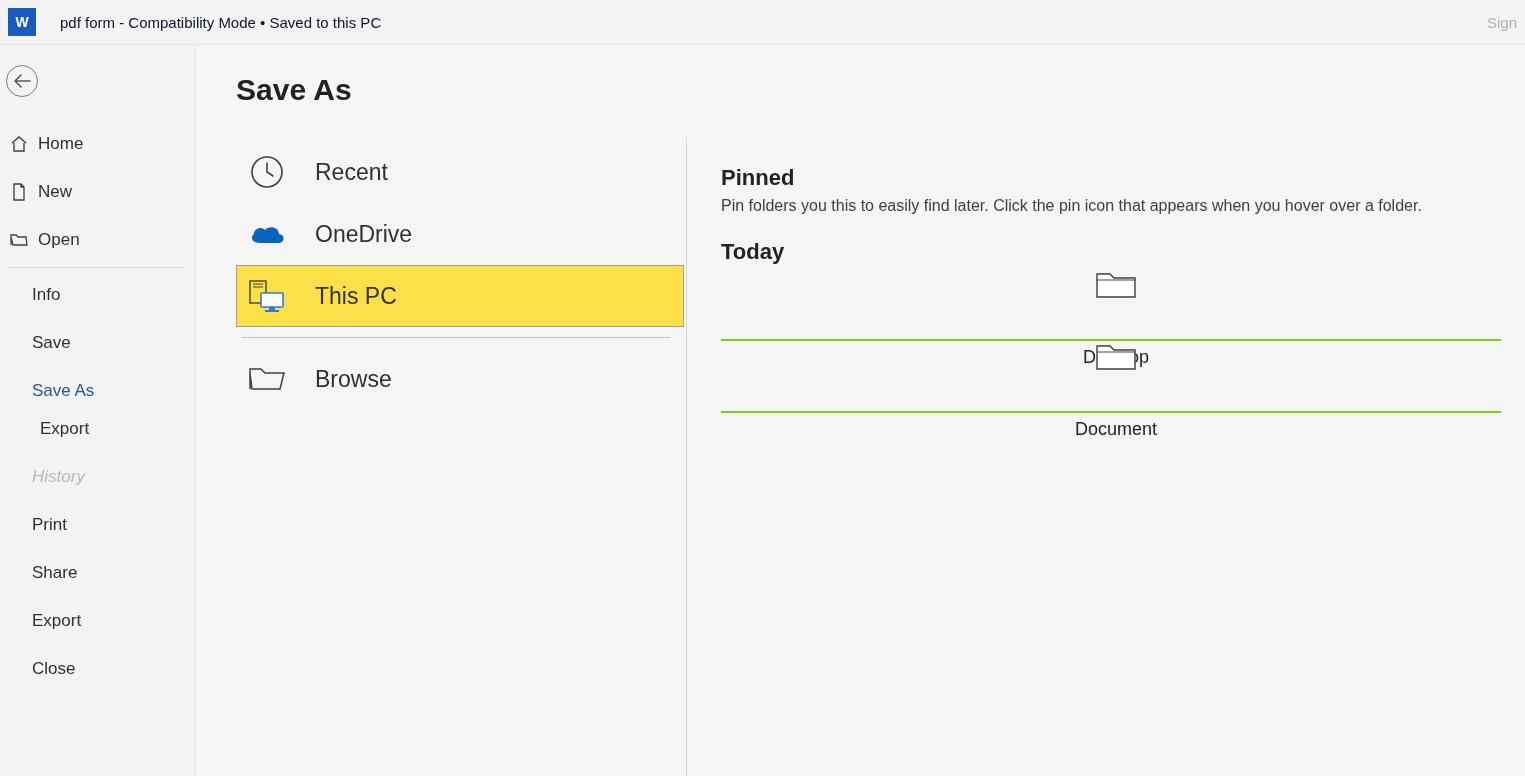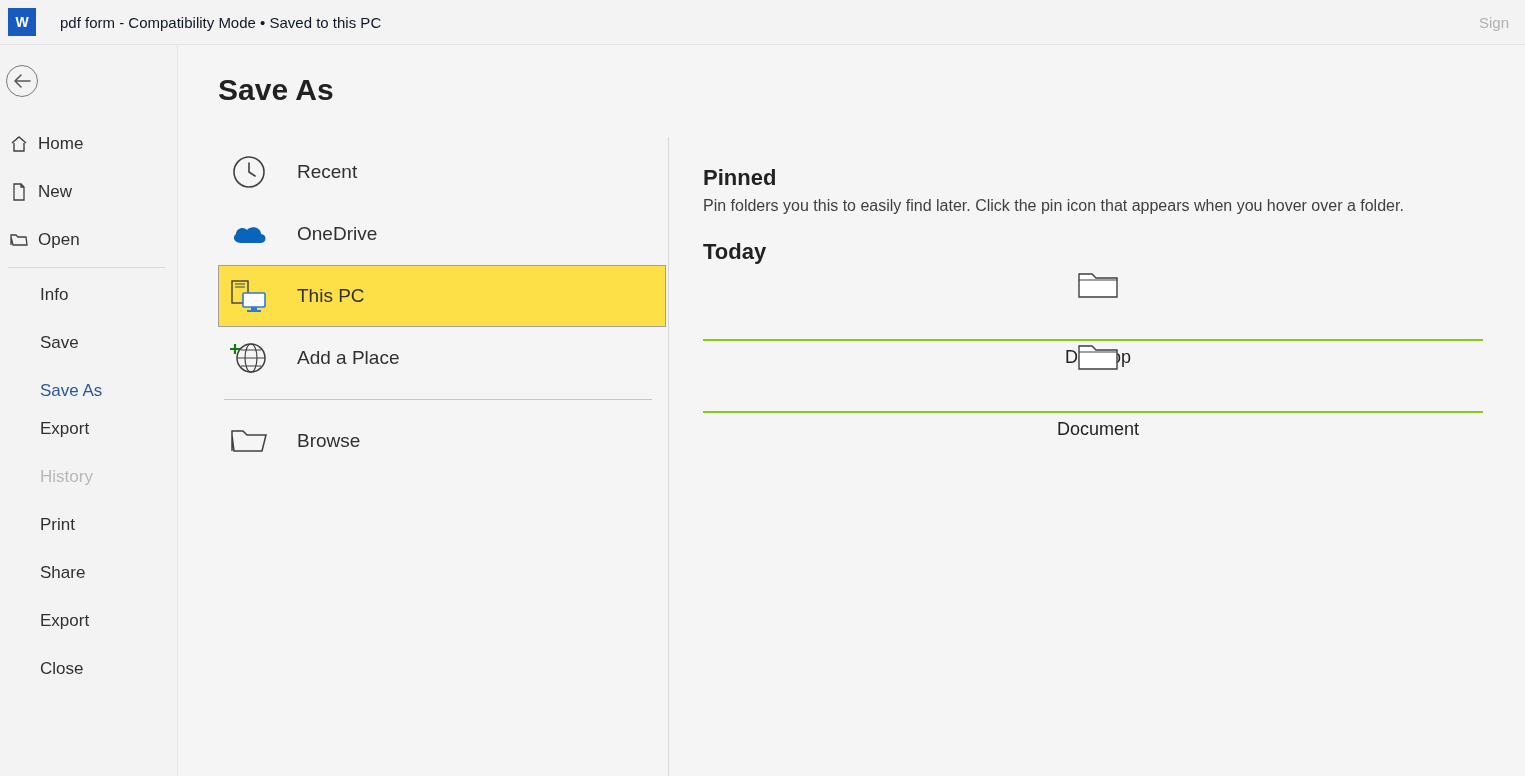--- a/index.html
+++ b/index.html
@@ -16,29 +16,29 @@
     border-bottom: 1px solid #e5e5e5;
   }
   .titlebar .app-icon {
     width: 28px; height: 28px;
     background: #185abd;
     display:flex; align-items:center; justify-content:center;
     color:#fff; font-weight:bold; font-size:14px;
     margin-right: 24px;
   }
   .titlebar .doc-title { color:#0f172a; }
-  .titlebar .signin { position:absolute; right:0; color:#b0b0b0; padding-right:16px; }
+  .titlebar .signin { position:absolute; right:0; color:#b0b0b0; padding-right:8px; }
 
   .main {
     display:flex;
     height: calc(100% - 45px);
   }
 
   .sidebar {
-    width: 178px;
+    width: 196px;
     background: #f3f3f3;
     padding-top: 20px;
     border-right: 1px solid #e5e5e5;
   }
 
   .back-btn {
     width: 32px; height: 32px;
     border: 1px solid #7a7a7a;
     border-radius: 50%;
     display:flex; align-items:center; justify-content:center;
@@ -49,23 +49,23 @@
 
   .nav-item {
     display:flex; align-items:center;
     height: 38px;
     padding-left: 10px;
     font-size: 17px;
     color:#303030;
     cursor:pointer;
     gap:10px;
   }
-  .nav-item.indent { padding-left: 40px; }
+  .nav-item.indent { padding-left: 32px; }
   .nav-item.active { color:#2b579a; }
-  .nav-item.disabled { color:#b8b8b8; cursor:default; }
+  .nav-item.disabled { color:#b8b8b8; cursor:default;font-style:italic; }
   .nav-sep { border-top:1px solid #d8d8d8; margin:8px 12px 8px 8px; }
   .nav-group-gap { height:10px; }
   .nav-icon { width:18px; display:flex; align-items:center; justify-content:center; }
 
   .content {
     flex:1;
     background:#f5f5f5;
     display:flex;
   }
 
@@ -77,21 +77,21 @@
   .page-title {
     font-size: 30px; font-weight:600; color:#222;
     margin-bottom: 34px;
   }
 
   .loc-item {
     display:flex; align-items:center;
     height: 62px;
     padding-left:10px;
     gap: 28px;
-    font-size: 19px;
+    font-size: 23px;
     color:#303030;
     cursor:pointer;
     border:1px solid transparent;
     width: 448px;
   }
   .loc-item.selected {
     background:#fde047;
     border:1px solid #a0a0a0;
   }
   .loc-icon { width:40px; height:40px; display:flex; align-items:center; justify-content:center; }
@@ -234,31 +234,20 @@
               <rect x="3" y="2" width="16" height="22" fill="none" stroke="#404040" stroke-width="1.4"></rect>
               <path d="M6 5 H16 M6 8 H16" stroke="#404040" stroke-width="1.2"></path>
               <rect x="14" y="14" width="22" height="14" rx="1" fill="#fff" stroke="#2b7cd3" stroke-width="1.6"></rect>
               <rect x="22" y="28" width="6" height="3" fill="#2b7cd3"></rect>
               <rect x="18" y="31" width="14" height="2" fill="#2b7cd3"></rect>
             </svg>
         </span>
         <span>This PC</span>
       </div>
 
-      <div class="loc-item">
-        <span class="loc-icon">
-          <svg width="40" height="40" viewBox="0 0 40 40">
-              <circle cx="22" cy="20" r="14" fill="none" stroke="#404040" stroke-width="1.5"></circle>
-              <ellipse cx="22" cy="20" rx="6" ry="14" fill="none" stroke="#404040" stroke-width="1.2"></ellipse>
-              <path d="M8 20 H36 M12 12 H32 M12 28 H32" stroke="#404040" stroke-width="1"></path>
-              <path d="M6 6 V16 M1 11 H11" stroke="#107c10" stroke-width="2.2"></path>
-            </svg>
-        </span>
-        <span>Add a Place</span>
-      </div>
 
       <div class="loc-sep"></div>
 
       <div class="loc-item">
         <span class="loc-icon">
           <svg width="40" height="30" viewBox="0 0 40 30">
               <path d="M3 5 H14 L18 9 H34 V9 H37 L33 25 H5 L3 9 Z M3 5 V25" fill="none" stroke="#404040" stroke-width="1.5"></path>
             </svg>
         </span>
         <span>Browse</span>

